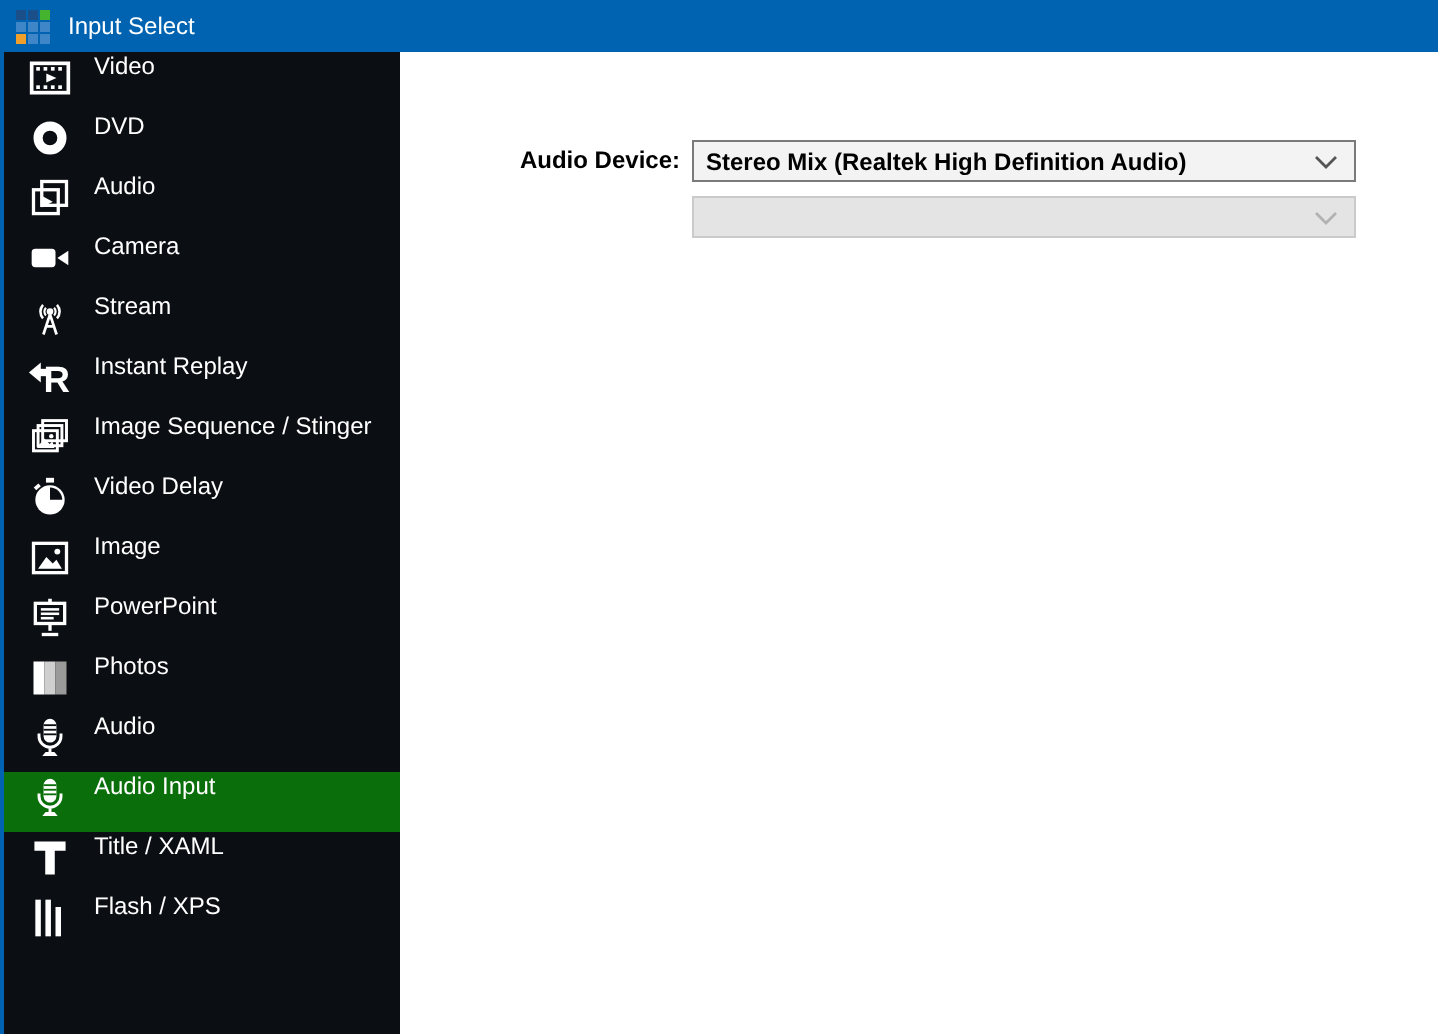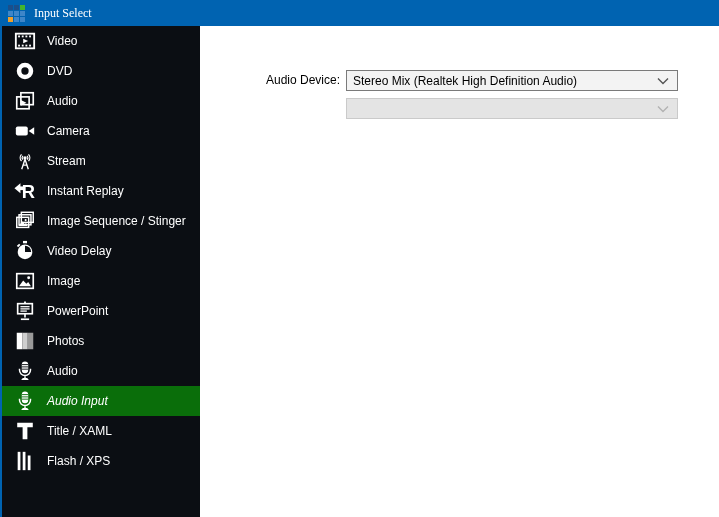--- a/index.html
+++ b/index.html
@@ -1,30 +1,30 @@
 <!DOCTYPE html>
 <html><head>
 <meta charset="utf-8">
 <style>
   html,body{margin:0;padding:0;background:#dcdcdc;font-family:"Liberation Sans",sans-serif;}
   .window{position:relative;width:719px;height:517px;background:#ffffff;overflow:hidden;}
   
-  .titlebar{position:absolute;left:0;top:0;width:719px;height:26px;background:#0063b1;display:flex;align-items:center;font-family:Liberation Serif, serif;}
+  .titlebar{position:absolute;left:0;top:0;width:719px;height:26px;background:#0063b1;display:flex;align-items:center;}
   .logo{width:20px;height:20px;margin-left:6px;display:grid;grid-template-columns:repeat(3,5px);grid-template-rows:repeat(3,5px);gap:1px;align-content:center;justify-content:center;}
   .logo i{display:block;width:5px;height:5px;}
   .lg-d{background:#1b4f8a;} .lg-g{background:#44b42e;} .lg-m{background:#3e86c8;} .lg-o{background:#f0a02a;}
   .title-text{color:#ffffff;font-size:12px;margin-left:8px;}
   
   .sidebar{position:absolute;left:0;top:26px;width:200px;height:491px;background:#0b0e13;border-left:2px solid #0063b1;box-sizing:border-box;overflow:hidden;}
-  .row{height:30px;display:flex;align-items:center;padding-left:9px;cursor:default;}
-  .row.selected{background:#0a6e0a;font-style:italic;}
+  .row{height:30px;display:flex;padding-left:9px;cursor:default;}
+  .row.selected{background:#0a6e0a;}
   .ic{width:27px;height:26px;display:flex;align-items:center;justify-content:center;margin-right:9px;flex:0 0 27px;}
   .lbl{color:#ffffff;font-size:12px;white-space:nowrap;}
   
-  .main{position:absolute;left:200px;top:26px;right:0;bottom:0;background:#ffffff;}
+  .main{position:absolute;left:200px;top:26px;right:0;bottom:0;background:#ffffff;font-weight:bold;}
   .field-label{position:absolute;left:30px;top:44px;width:110px;height:21px;line-height:21px;text-align:right;font-size:12px;color:#000000;}
   .combo{position:absolute;left:146px;width:332px;height:21px;box-sizing:border-box;display:flex;align-items:center;}
   .combo1{top:44px;background:#f3f3f3;border:1px solid #7a7a7a;justify-content:flex-end;}
   .combo2{top:72px;background:#e4e4e4;border:1px solid #cacaca;}
   .combo-value{flex:1;font-size:12px;color:#000000;padding-left:6px;white-space:nowrap;overflow:hidden;}
   .combo .chev{margin-right:8px;flex:0 0 auto;display:flex;}
 </style>
 </head>
 <body>
 

